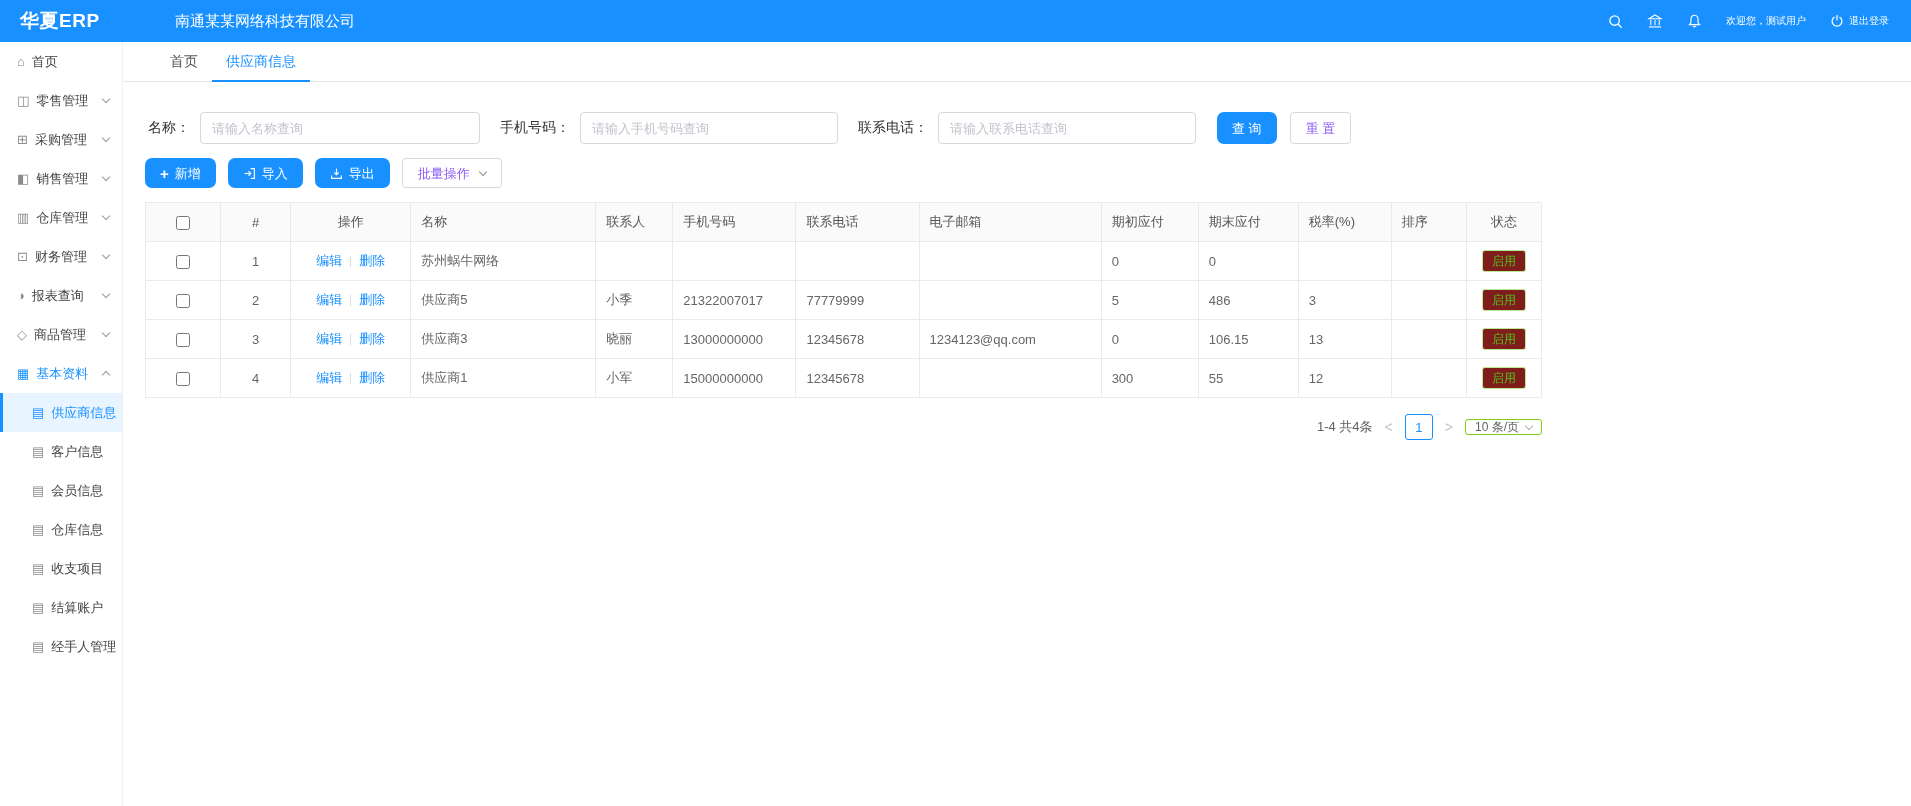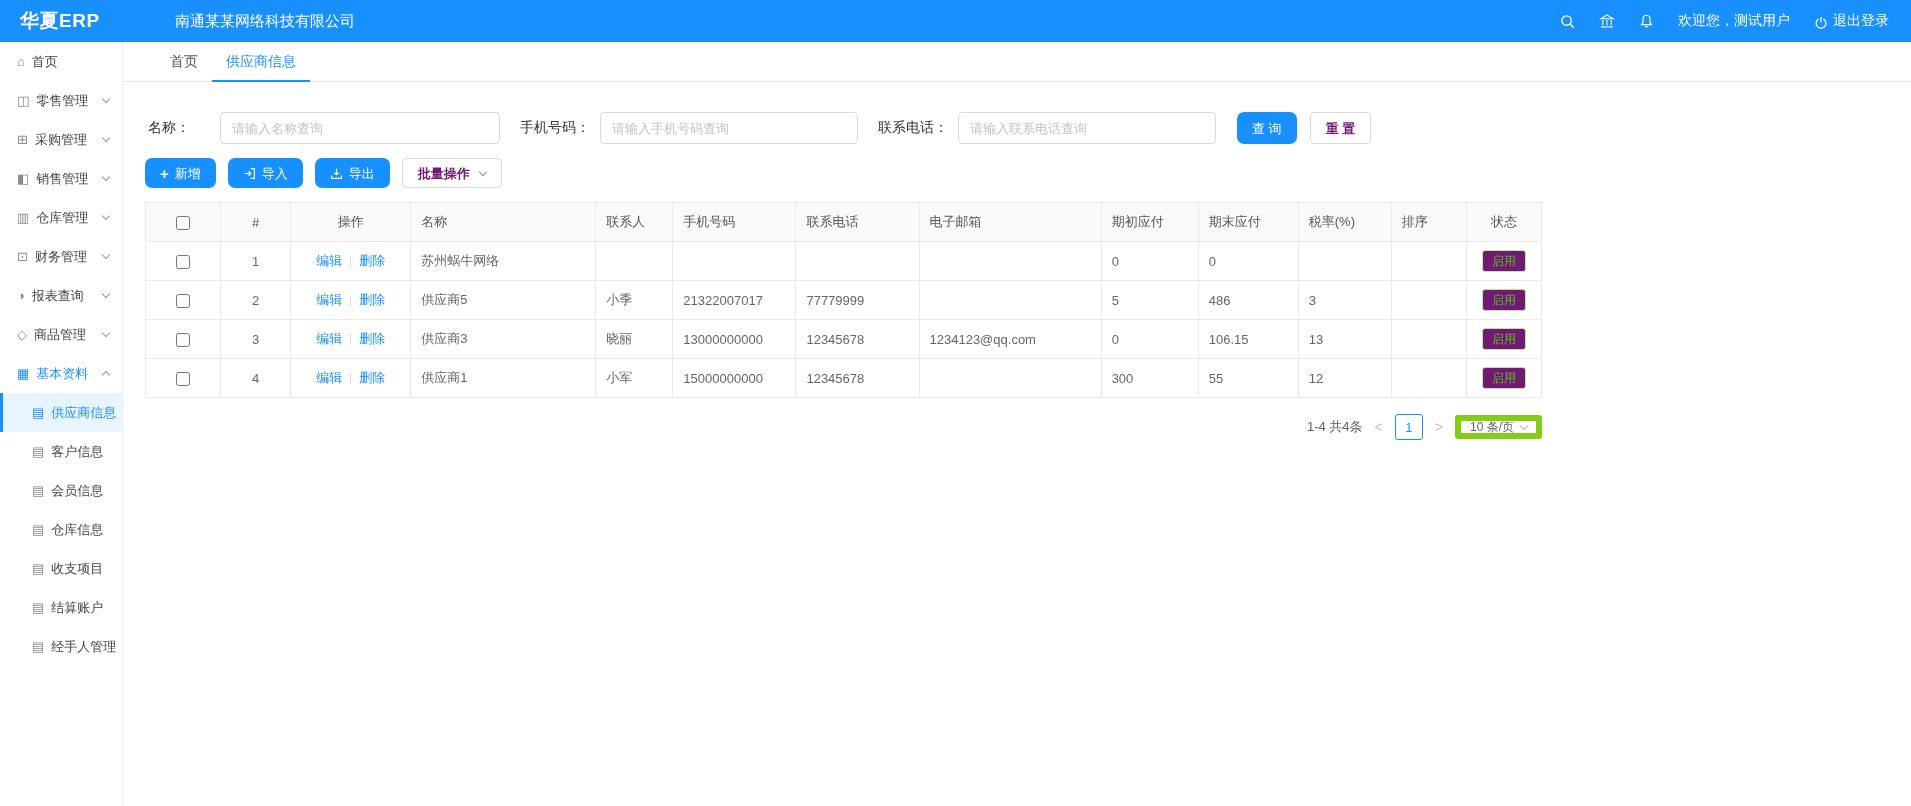--- a/index.html
+++ b/index.html
@@ -14,21 +14,21 @@
     height:42px; background:#1890ff; color:#fff;
     display:flex; align-items:center;
   }
   .logo {
     width:123px; padding-left:20px; font-size:19px; font-weight:bold;
     letter-spacing:.5px; flex-shrink:0; cursor:pointer;
   }
   .company { margin-left:52px; font-size:15px; font-weight:500; }
   .header-right {
     margin-left:auto; display:flex; align-items:center; gap:24px;
-    padding-right:22px; font-size:14px;
+    padding-right:22px; font-size:10px;
   }
   .h-icon { display:inline-flex; align-items:center; cursor:pointer; }
   .logout { display:inline-flex; align-items:flex-end; gap:5px; cursor:pointer; }
 
   
   .layout { display:flex; height:764px; }
   .sidebar {
     width:123px; background:#fff; border-right:1px solid #f0f0f0;
     flex-shrink:0; overflow:hidden;
   }
@@ -74,29 +74,29 @@
   
   .filter-row { display:flex; align-items:center; margin-top:14px; }
   #filters { display:contents; }
   .f-label { font-size:14px; color:#333; margin-right:10px; margin-left:20px; }
   .f-label:first-child { margin-left:3px; }
   .f-input {
     width:258px; height:32px; border:1px solid #d9d9d9; border-radius:4px;
     padding:0 11px; font-size:13px; color:#333; outline:none;
     font-family:inherit;
   }
-  .f-input.wide { width:280px;margin-left:20px; }
+  .f-input.wide { width:280px; }
   .f-input::placeholder { color:#c0c4cc; }
   .btn {
     height:30px; border:none; border-radius:4px; font-size:13px;
     display:inline-flex; align-items:center; gap:6px; padding:0 15px;
     cursor:pointer; font-family:inherit; line-height:1;
   }
   .btn.primary { background:#1890ff; color:#fff;border-radius:7px; }
-  .btn.plain { background:#fff; border:1px solid #d9d9d9; color:#701a75;font-weight:bold; }
+  .btn.plain { background:#fff; border:1px solid #d9d9d9; color:#8b5cf6; }
   .btn.tall { height:32px; }
   .filter-row .btn.search { margin-left:21px; }
   .filter-row .btn.reset { margin-left:13px; }
   .plus-glyph { font-size:15px; font-weight:bold; line-height:1; }
   .btn .chev { border-color:#8c8c8c; margin-left:4px; margin-top:-2px; }
 
   
   .toolbar { display:flex; align-items:center; gap:12px; margin-top:14px; }
 
   
@@ -105,37 +105,37 @@
     border:1px solid #eaeaea; height:39px; font-size:13px;
     padding:0 10px; overflow:hidden; white-space:nowrap; text-overflow:ellipsis;
   }
   .grid th { background:#fafafa; color:#555; font-weight:400; text-align:left; }
   .grid td { color:#666; }
   .grid .c-center { text-align:center; padding:0 4px; }
   .link { color:#1890ff; text-decoration:none; cursor:pointer; }
   .v-div { display:inline-block; width:1px; height:11px; background:#ddd; margin:0 8px; vertical-align:middle; }
   .badge {
     display:inline-block; padding:3px 9px; font-size:12px; line-height:1.2;
-    color:#52c41a; background:#701a75; border:1px solid #b7eb8f; border-radius:3px;
+    color:#52c41a; background:#7f1d1d; border:1px solid #b7eb8f; border-radius:3px;
   }
   input[type="checkbox"] { width:14px; height:14px; cursor:pointer; vertical-align:middle; }
 
   
   .pagination {
     width:1397px; display:flex; justify-content:flex-end; align-items:center;
     gap:10px; margin-top:16px; color:#606266; font-size:13px;
   }
   .pg-arrow { color:#c0c4cc; font-size:14px; cursor:pointer; padding:0 2px; }
   .pg-num {
     min-width:28px; height:26px; border:1px solid #1890ff; border-radius:3px;
     color:#1890ff; background:#fff; display:inline-flex; align-items:center;
     justify-content:center; cursor:pointer; font-size:13px;
   }
   .pg-size {
-    height:24px; border:6px solid #84cc16; border-radius:3px; background:#fff;
+    height:16px; border:1px solid #84cc16; border-radius:3px; background:#fff;
     display:inline-flex; align-items:center; gap:7px; padding:0 9px;
     color:#606266; cursor:pointer; font-size:12px;
   }
   .pg-size .chev { border-color:#b0b3b8; margin-top:-3px; }
 </style>
 </head>
 <body>
 
 <div class="header">
   <div class="logo">华夏ERP</div>

